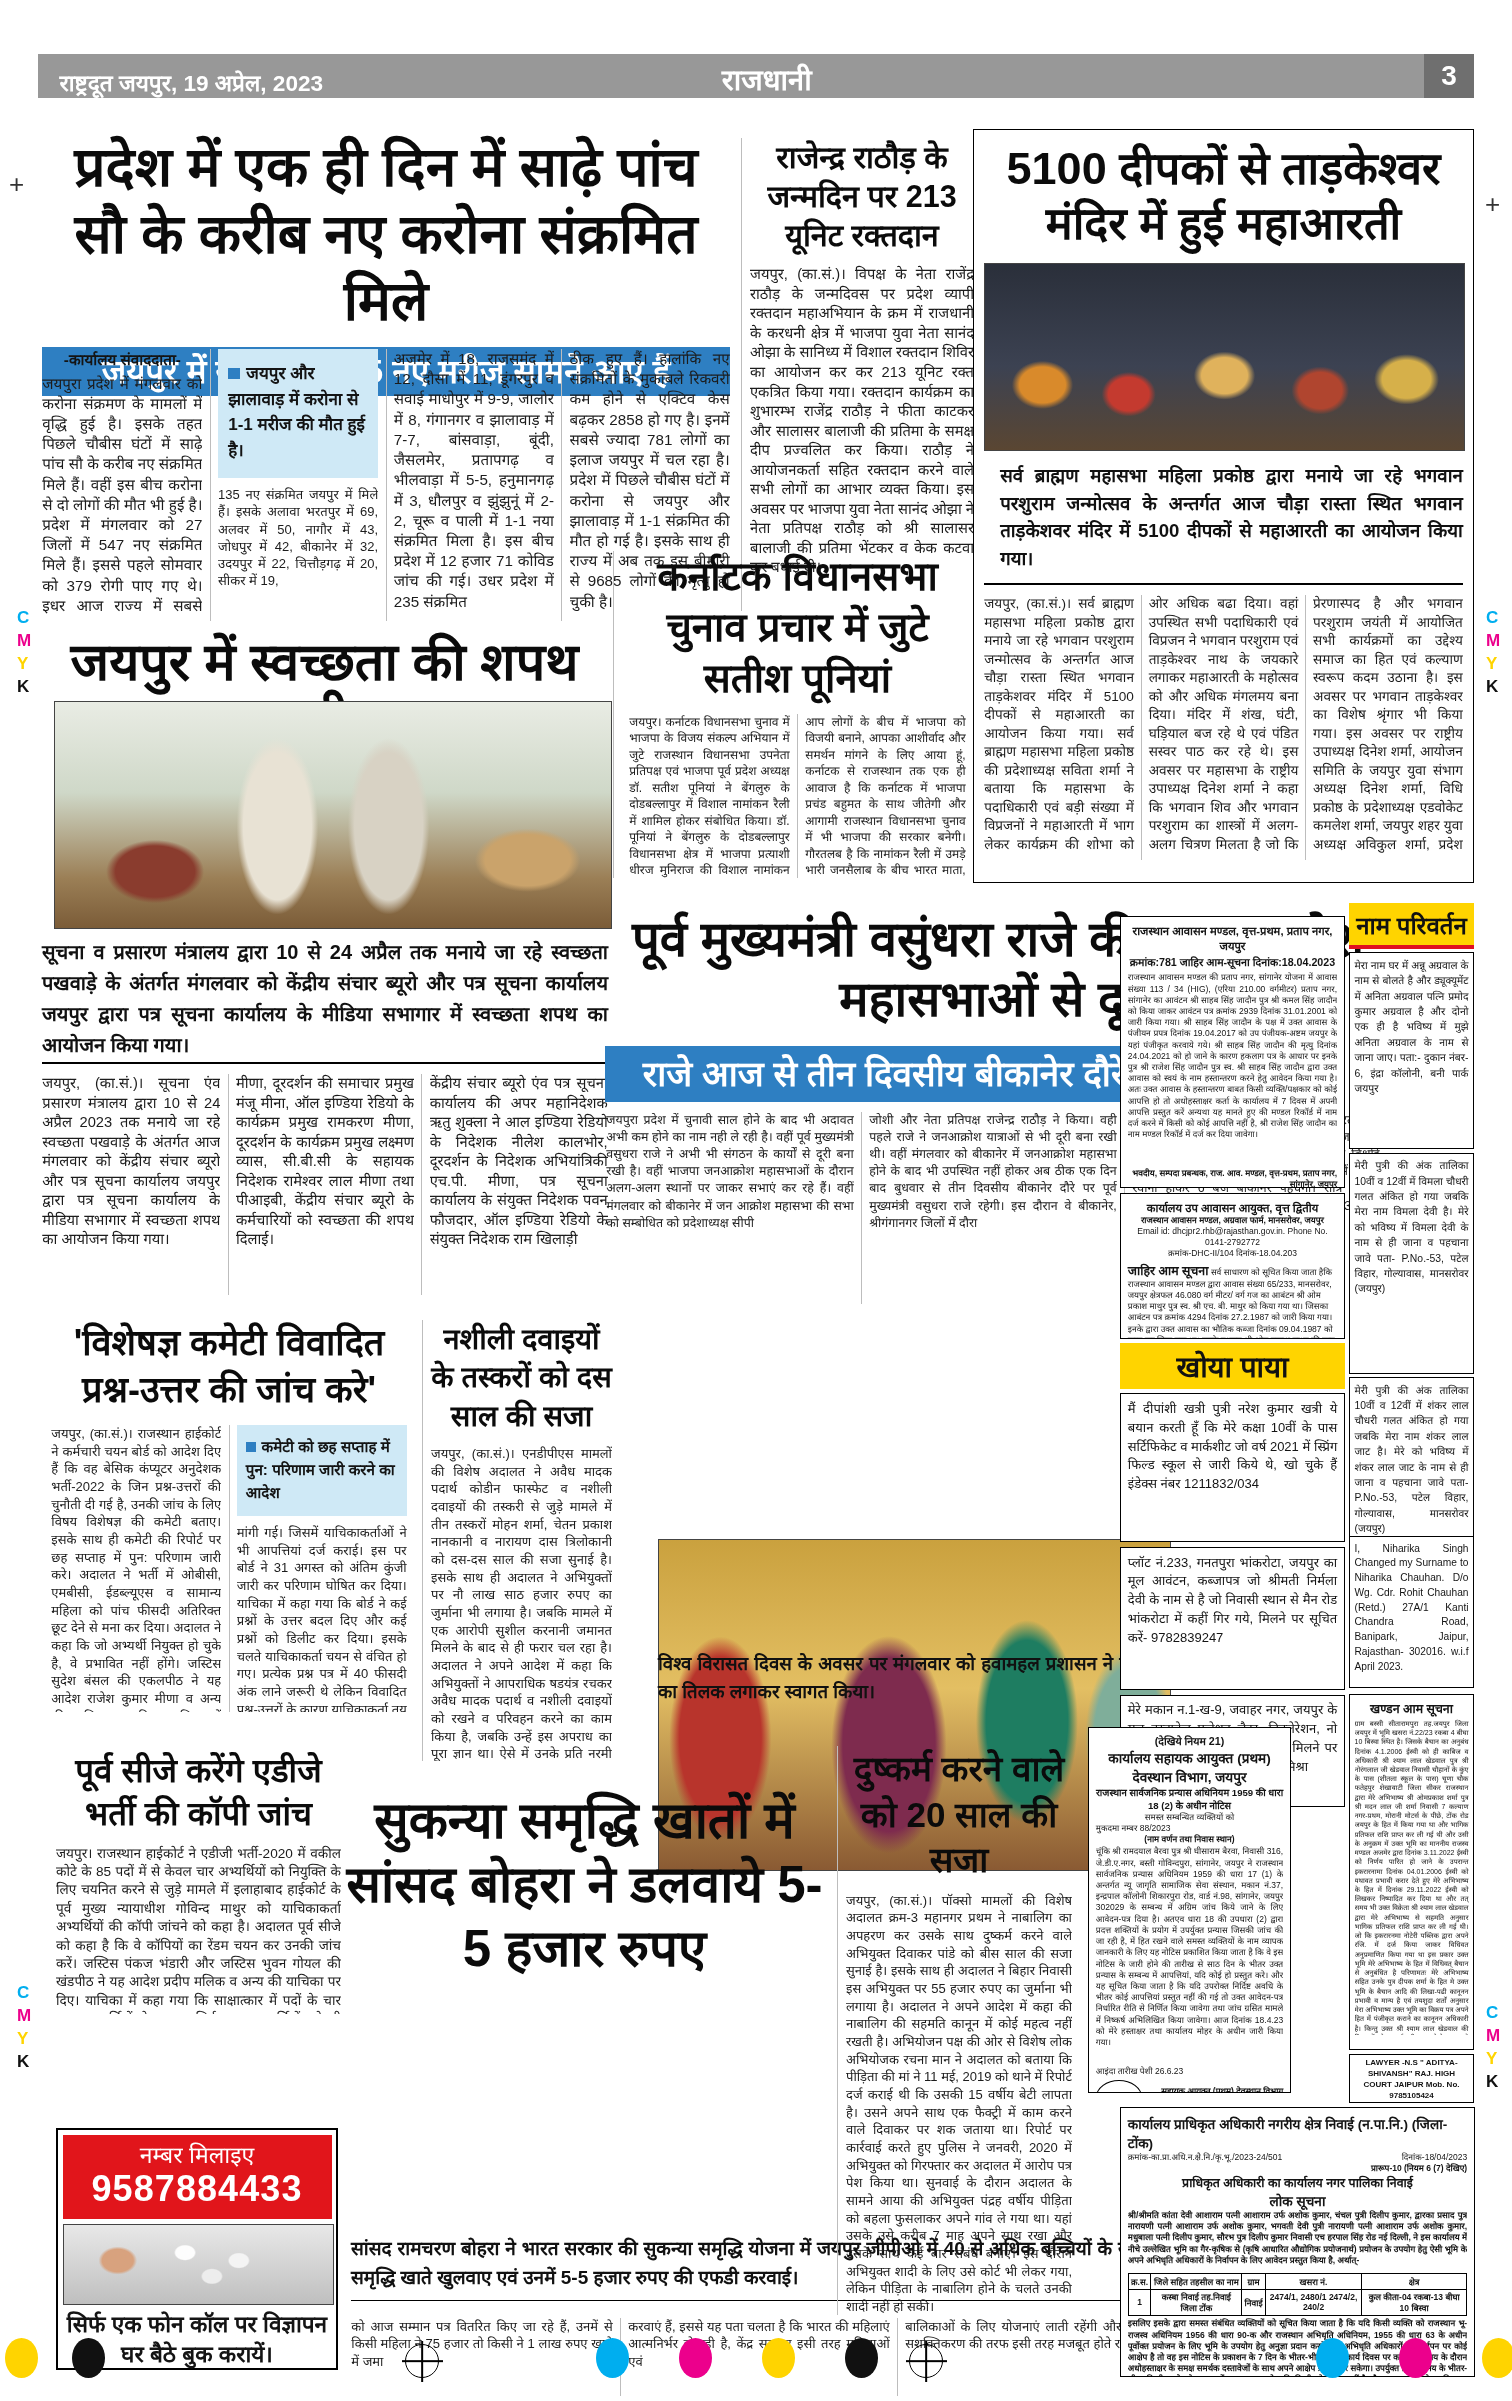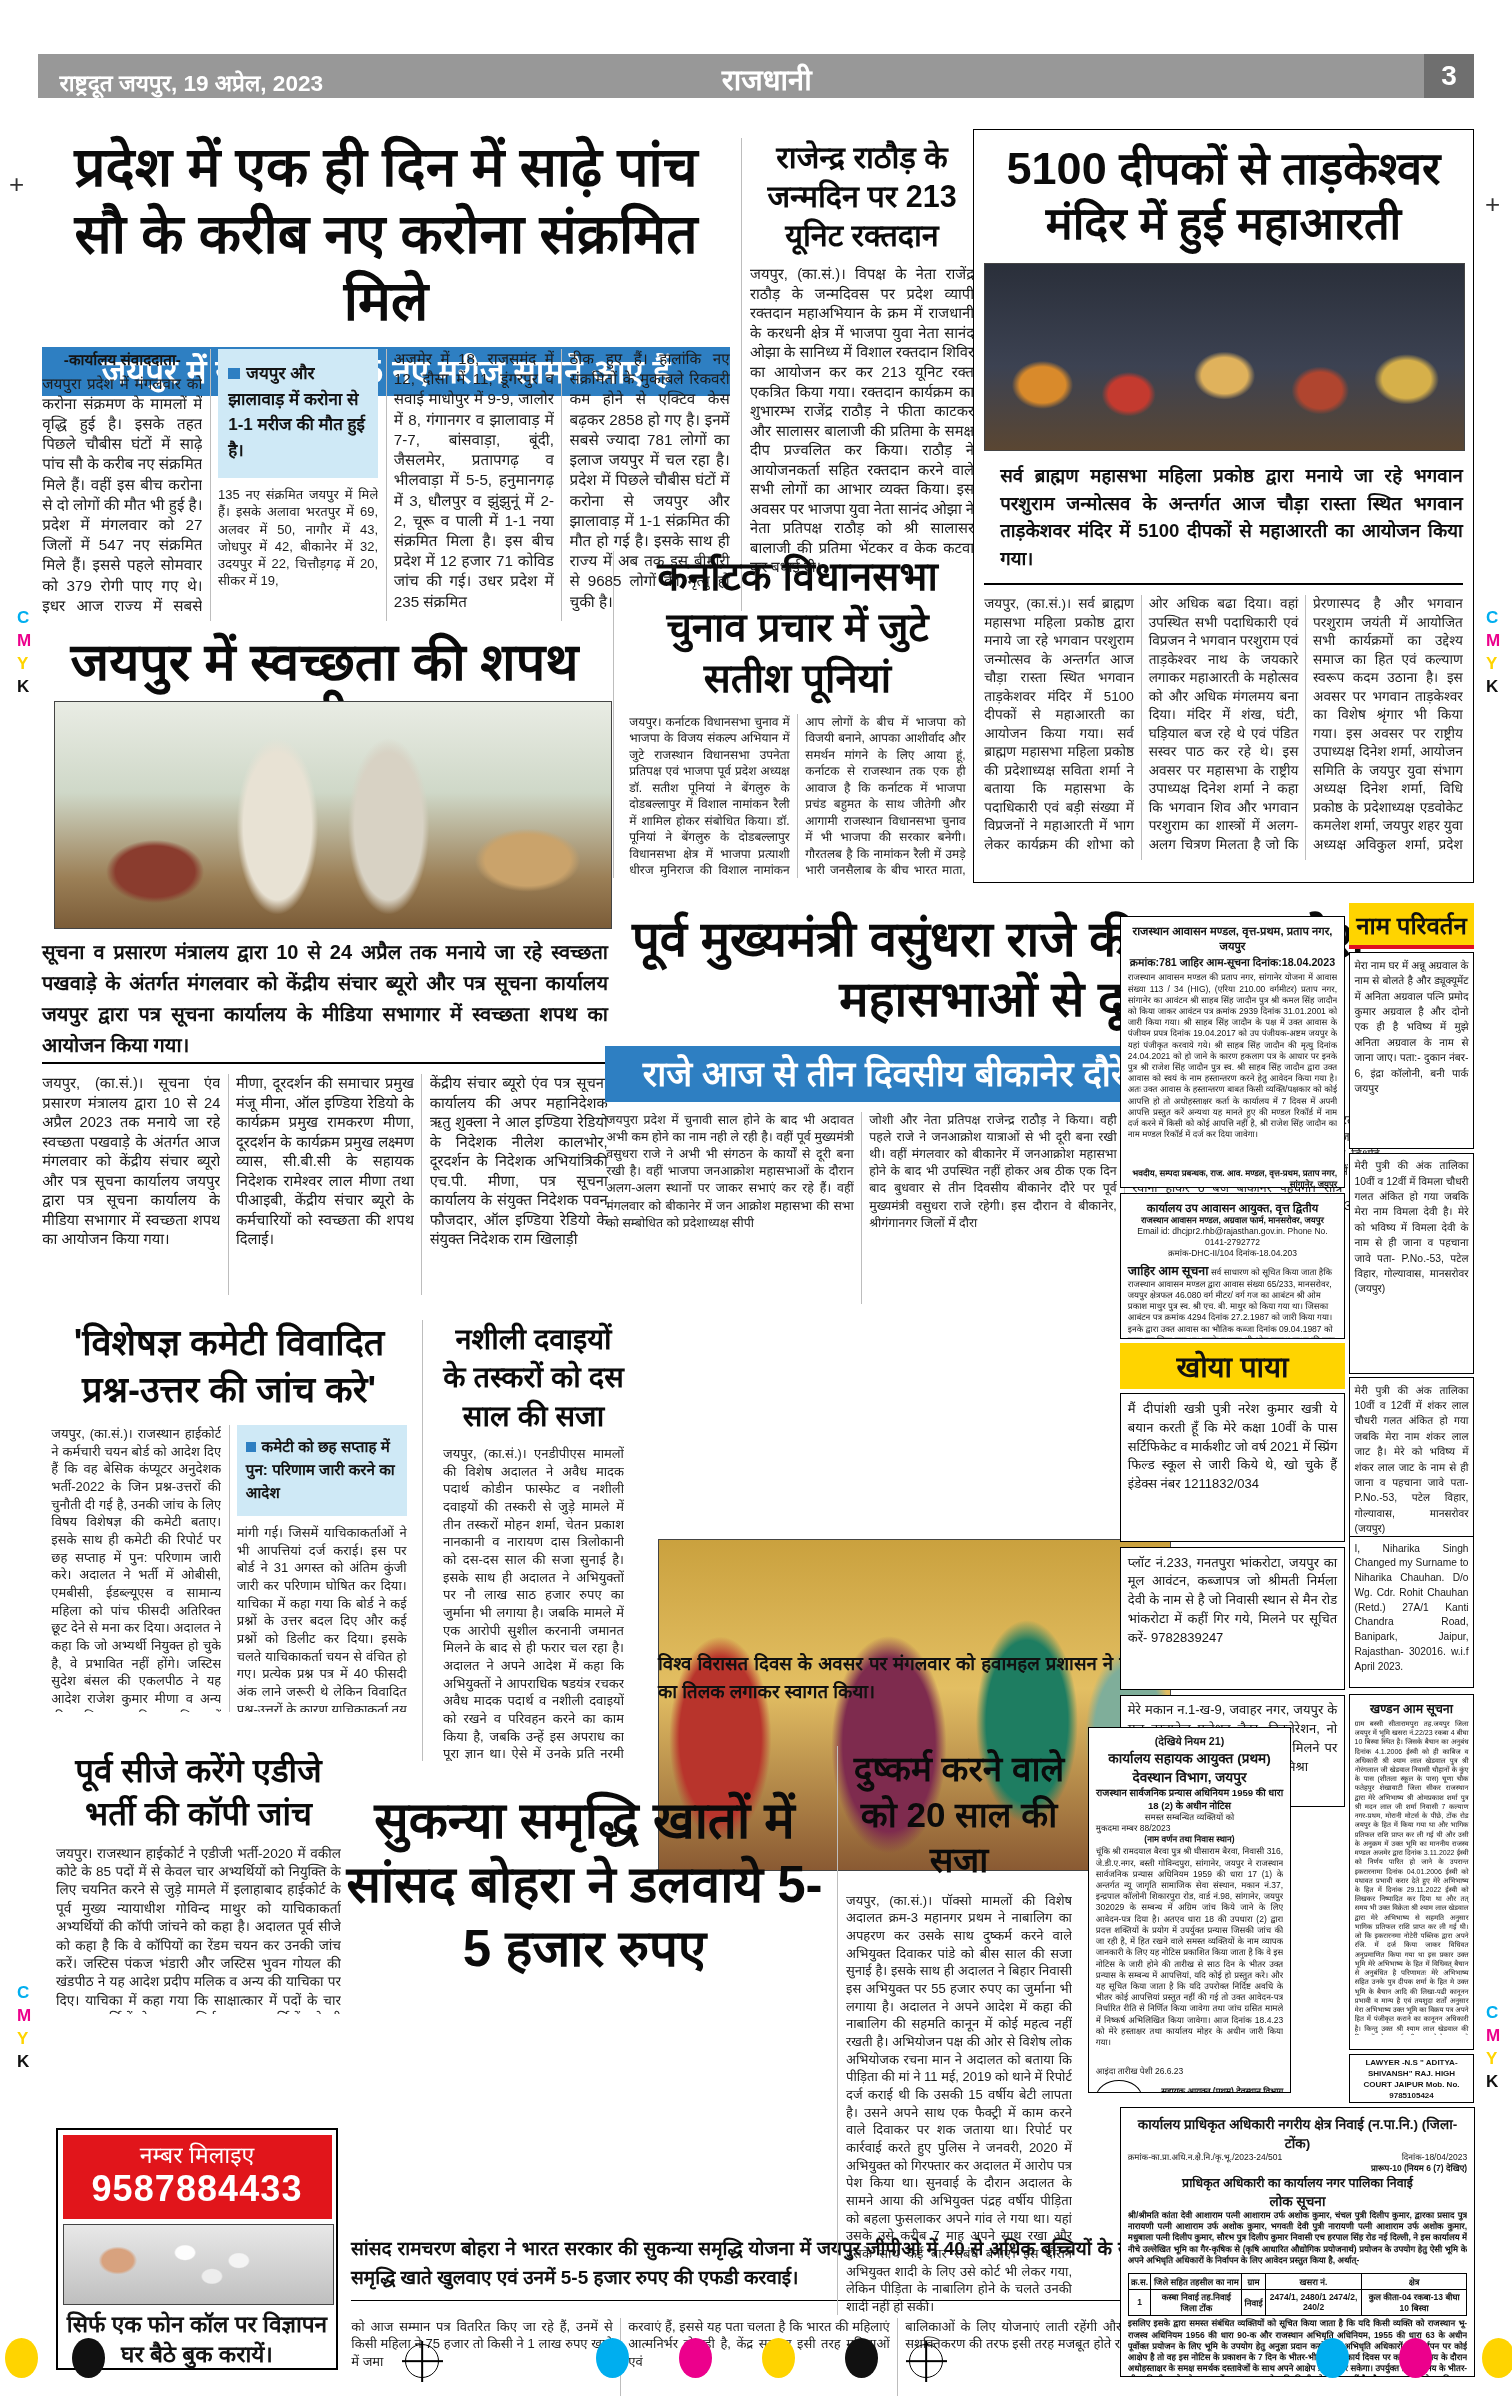--- a/index.html
+++ b/index.html
@@ -149,21 +149,21 @@
       </div>
     <div>
       <div class="bluebox" style="padding:11.3px 9px;margin-bottom:8px;">
         <span style="display:inline-block;width:10.2px;height:10.2px;background:#2e7fc2;margin-right:5.6px;"></span><span style="font-weight:800;font-size:15.2px;line-height:1.5;">कमेटी को छह सप्ताह में पुन: परिणाम जारी करने का आदेश</span>
       </div>
       <div class="bodytxt" style="font-size:13px;line-height:1.36;">मांगी गई। जिसमें याचिकाकर्ताओं ने भी आपत्तियां दर्ज कराई। इस पर बोर्ड ने 31 अगस्त को अंतिम कुंजी जारी कर परिणाम घोषित कर दिया। याचिका में कहा गया कि बोर्ड ने कई प्रश्नों के उत्तर बदल दिए और कई प्रश्नों को डिलीट कर दिया। इसके चलते याचिकाकर्ता चयन से वंचित हो गए। प्रत्येक प्रश्न पत्र में 40 फीसदी अंक लाने जरूरी थे लेकिन विवादित प्रश्न-उत्तरों के कारण याचिकाकर्ता तय अंक नहीं ला पाए। भर्ती के पद अभी भी खाली हैं, इसलिए कमेटी बनाकर विवादित प्रश्न-उत्तरों की जांच करवाई जाए और दोबारा परिणाम जारी किया जाए। जिस पर सुनवाई करते हुए एकलपीठ ने विशेषज्ञ कमेटी गठित कर उसकी रिपोर्ट के आधार पर पुन: परिणाम जारी करे।</div>
     </div>
   </div>
 </div>
 
-<div class="abs" style="left:422px;top:1320px;width:181px;border-left:0.6px solid #bdbdbd;padding-left:20px;">
+<div class="abs" style="left:422px;top:1320px;width:181px;border-left:0.6px solid #bdbdbd;padding-left:8px;">
   <div class="hl" style="font-size:29px;line-height:1.32;">नशीली दवाइयों के तस्करों को दस साल की सजा</div>
   <div class="bodytxt" style="margin-top:10.2px;height:316px;font-size:13px;line-height:1.36;">जयपुर, (का.सं.)। एनडीपीएस मामलों की विशेष अदालत ने अवैध मादक पदार्थ कोडीन फास्फेट व नशीली दवाइयों की तस्करी से जुड़े मामले में तीन तस्करों मोहन शर्मा, चेतन प्रकाश नानकानी व नारायण दास त्रिलोकानी को दस-दस साल की सजा सुनाई है। इसके साथ ही अदालत ने अभियुक्तों पर नौ लाख साठ हजार रुपए का जुर्माना भी लगाया है। जबकि मामले में एक आरोपी सुशील करनानी जमानत मिलने के बाद से ही फरार चल रहा है। अदालत ने अपने आदेश में कहा कि अभियुक्तों ने आपराधिक षडयंत्र रचकर अवैध मादक पदार्थ व नशीली दवाइयों को रखने व परिवहन करने का काम किया है, जबकि उन्हें इस अपराध का पूरा ज्ञान था। ऐसे में उनके प्रति नरमी का रुख नहीं अपनाया जा सकता। अभियोजन पक्ष की ओर से विशेष लोक अभियोजक उमाशंकर खंडेलवाल ने बताया कि औषधि नियंत्रण विभाग ने 10 नवंबर, 2017 को एसओजी में मामला दर्ज कराया।</div>
 </div>
 
 <div class="abs" style="left:56px;top:1750px;width:285px;">
   <div class="hl" style="font-size:33px;line-height:1.3;">पूर्व सीजे करेंगे एडीजे भर्ती की कॉपी जांच</div>
   <div class="bodytxt" style="margin-top:9px;height:169px;font-size:13.6px;line-height:1.35;">जयपुर। राजस्थान हाईकोर्ट ने एडीजी भर्ती-2020 में वकील कोटे के 85 पदों में से केवल चार अभ्यर्थियों को नियुक्ति के लिए चयनित करने से जुड़े मामले में इलाहाबाद हाईकोर्ट के पूर्व मुख्य न्यायाधीश गोविन्द माथुर को याचिकाकर्ता अभ्यर्थियों की कॉपी जांचने को कहा है। अदालत पूर्व सीजे को कहा है कि वे कॉपियों का रेंडम चयन कर उनकी जांच करें। जस्टिस पंकज भंडारी और जस्टिस भुवन गोयल की खंडपीठ ने यह आदेश प्रदीप मलिक व अन्य की याचिका पर दिए। याचिका में कहा गया कि साक्षात्कार में पदों के चार गुणा अभ्यर्थियों के बजाए सिर्फ चार अभ्यर्थियों को ही बुलाया गया।</div>
 </div>
 
 <div class="abs" style="left:56px;top:2128px;width:282px;height:242px;border:2.3px solid #000;padding:4.5px;box-sizing:border-box;">
@@ -263,21 +263,21 @@
 
 <div class="abs noticebox" style="left:1349px;top:1694px;width:125px;height:356px;box-sizing:border-box;padding:4.5px;">
   <div style="font-weight:800;font-size:12.4px;text-align:center;">खण्डन आम सूचना</div>
   <div style="font-size:7px;line-height:1.32;text-align:justify;height:316px;overflow:hidden;margin-top:2.3px;">ग्राम बस्सी सीतारामपुरा तह.जयपुर जिला जयपुर में भूमि खसरा नं.22/23 रकबा 4 बीघा 10 बिस्वा स्थित है। जिसके बैचान का अनुबंध दिनांक 4.1.2006 ईस्वी को ही काबिज व अधिकारी श्री श्याम लाल खेडवाल पुत्र श्री नोरंगलाल जी खेडवाल निवासी चौहानों के कुंए के पास (शीतला स्कूल के पास) चूणा चौक फतेहपुर शेखावाटी जिला सीकर राजस्थान द्वारा मेरे अभिभाष्य श्री ओमप्रकाश शर्मा पुत्र श्री मदन लाल जी शर्मा निवासी 7 कल्याण नगर-प्रथम, मोरानी मोटर्स के पीछे, टोंक रोड जयपुर के हित में किया गया था और भागिक प्रतिफल राशि प्राप्त कर ली गई थी और उसी के अनुक्रम में उक्त भूमि का माननीय राजस्व मण्डल अजमेर द्वारा दिनांक 3.11.2022 ईस्वी को निर्णय पारित हो जाने के उपरान्त इकरारनामा दिनांक 04.01.2006 ईस्वी को यथावत प्रभावी करार देते हुए मेरे अभिभाष्य के हित में दिनांक 29.11.2022 ईस्वी को लिखकर निष्पादित कर दिया था और तत् समय भी उक्त विक्रेता श्री श्याम लाल खेडवाल द्वारा मेरे अभिभाष्य से सहमति अनुसार भागिक प्रतिफल राशि प्राप्त कर ली गई थी। जो कि इकरारनमा नोटेरी पब्लिक द्वारा अपने रजि. में दर्ज किया जाकर विधिवत अनुप्रमाणित किया गया था इस प्रकार उक्त भूमि मेरे अभिभाष्य के हित में विधिवत् बैचान से अनुबंधित है परिणामतः मेरे अभिभाष्य सहित उनके पुत्र दीपक शर्मा के हित मे उक्त भूमि के बैचान आदि की लिखा-पढी कानूनन प्रभावी व मान्य है एवं तयशुदा शर्तों अनुसार मेरा अभिभाष्य उक्त भूमि का विक्रय पत्र अपने हित में पंजीकृत कराने का कानूनन अधिकारी है। किन्तु उक्त श्री श्याम लाल खेडवाल की नियत में खोट व बईमानी आ जाने के कारण से मेरे अभिभाष्य को उसके विधिक हितों एवं अधिकारों से वंचित व विफल करने के इरादे से उक्त भूमि के बाबत् झूठी व भ्रामक सूचना का प्रकाशन अपने अधिवक्ता श्री जय कौशिक एडवोकेट के मार्फत् दैनिक भास्कर, फतेहपुर संस्करण में दिनांक 18.4.2023 ईस्वी को कराया है। जो कि उक्त सूचना पूर्णतया मिथ्या व भ्रामक है जिसका मेरे अभिभाष्य द्वारा सिरे से खण्डन किया जाता है साथ ही उक्त भूमि सम्पूर्ण या उसके किसी भी भाग को कोईभी व्यक्ति कम्पनी आदि खरीद फरोख्त का संव्यवहार नहीं करें अन्यथा ऐसा कृत्य आपराधिक व गैर कानूनी होने के साथ ही मेरे अभिभाष्य के विधिक हितों एवं अधिकारों के मुकाबले प्रारम्भ से ही शून्य व आमन्य होगा। कृपया सूचित रहें।</div>
 </div>
 <div class="abs noticebox" style="left:1349px;top:2054px;width:125px;height:49px;box-sizing:border-box;padding:3.4px;">
   <div style="font-weight:700;font-size:8px;line-height:1.35;text-align:center;">LAWYER -N.S " ADITYA-SHIVANSH" RAJ. HIGH COURT JAIPUR Mob. No. 9785105424</div>
 </div>
 
 <div class="abs noticebox" style="left:1120px;top:2107px;width:355px;height:270px;box-sizing:border-box;border-width:1.7px;">
-  <div style="font-weight:800;font-size:13.6px;text-align:center;">कार्यालय प्राधिकृत अधिकारी नगरीय क्षेत्र निवाई (न.पा.नि.) (जिला-टोंक)</div>
+  <div style="font-weight:800;font-size:13.6px;text-align:left;">कार्यालय प्राधिकृत अधिकारी नगरीय क्षेत्र निवाई (न.पा.नि.) (जिला-टोंक)</div>
   <div style="display:flex;justify-content:space-between;">
     <div class="tiny">क्रमांक-का.प्रा.अधि.न.क्षै.नि./कृ.भू./2023-24/501</div>
     <div class="tiny">दिनांक-18/04/2023</div>
   </div>
   <div class="tiny" style="text-align:right;font-weight:700;">प्रारूप-10 (नियम 6 (7) देखिए)</div>
   <div style="font-weight:800;font-size:12.4px;text-align:center;">प्राधिकृत अधिकारी का कार्यालय नगर पालिका निवाई</div>
   <div style="font-weight:800;font-size:13.6px;text-align:center;">लोक सूचना</div>
   <div class="tiny" style="text-align:justify;font-weight:700;height:61px;overflow:hidden;">श्री/श्रीमति कांता देवी आशाराम पत्नी आशाराम उर्फ अशोक कुमार, चंचल पुत्री दिलीप कुमार, द्वारका प्रसाद पुत्र नारायणी पत्नी आशाराम उर्फ अशोक कुमार, भगवती देवी पुत्री नारायणी पत्नी आशाराम उर्फ अशोक कुमार, मधुबाला पत्नी दिलीप कुमार, सौरभ पुत्र दिलीप कुमार निवासी एच हरपाल सिंह रोड नई दिल्ली, ने इस कार्यालय में नीचे उल्लेखित भूमि का गैर-कृषिक से (कृषि आधारित औद्योगिक प्रयोजनार्थ) प्रयोजन के उपयोग हेतु ऐसी भूमि के अपने अभिधृति अधिकारों के निर्वापन के लिए आवेदन प्रस्तुत किया है, अर्थात्-</div>
   <table class="lok" style="margin:2.3px 0;">
     <tbody>

